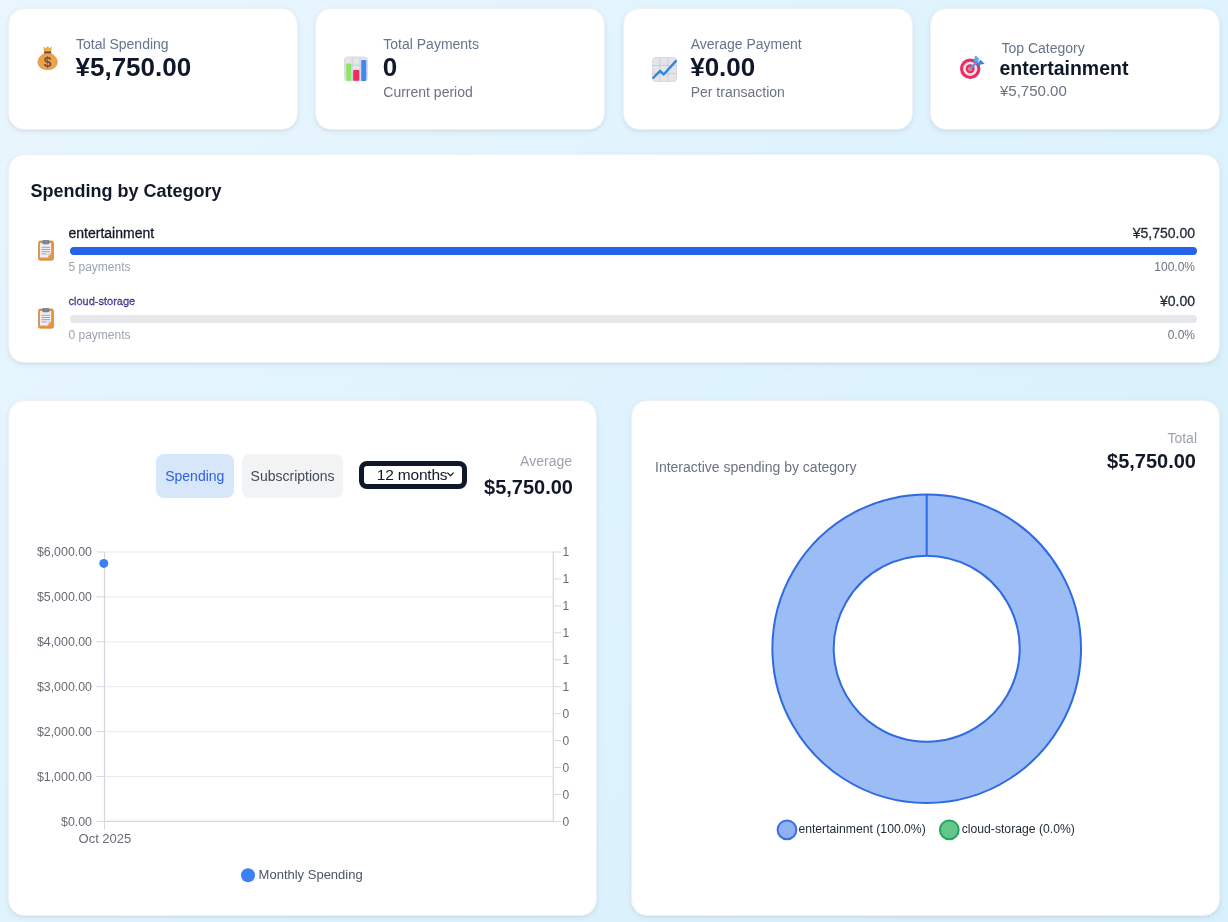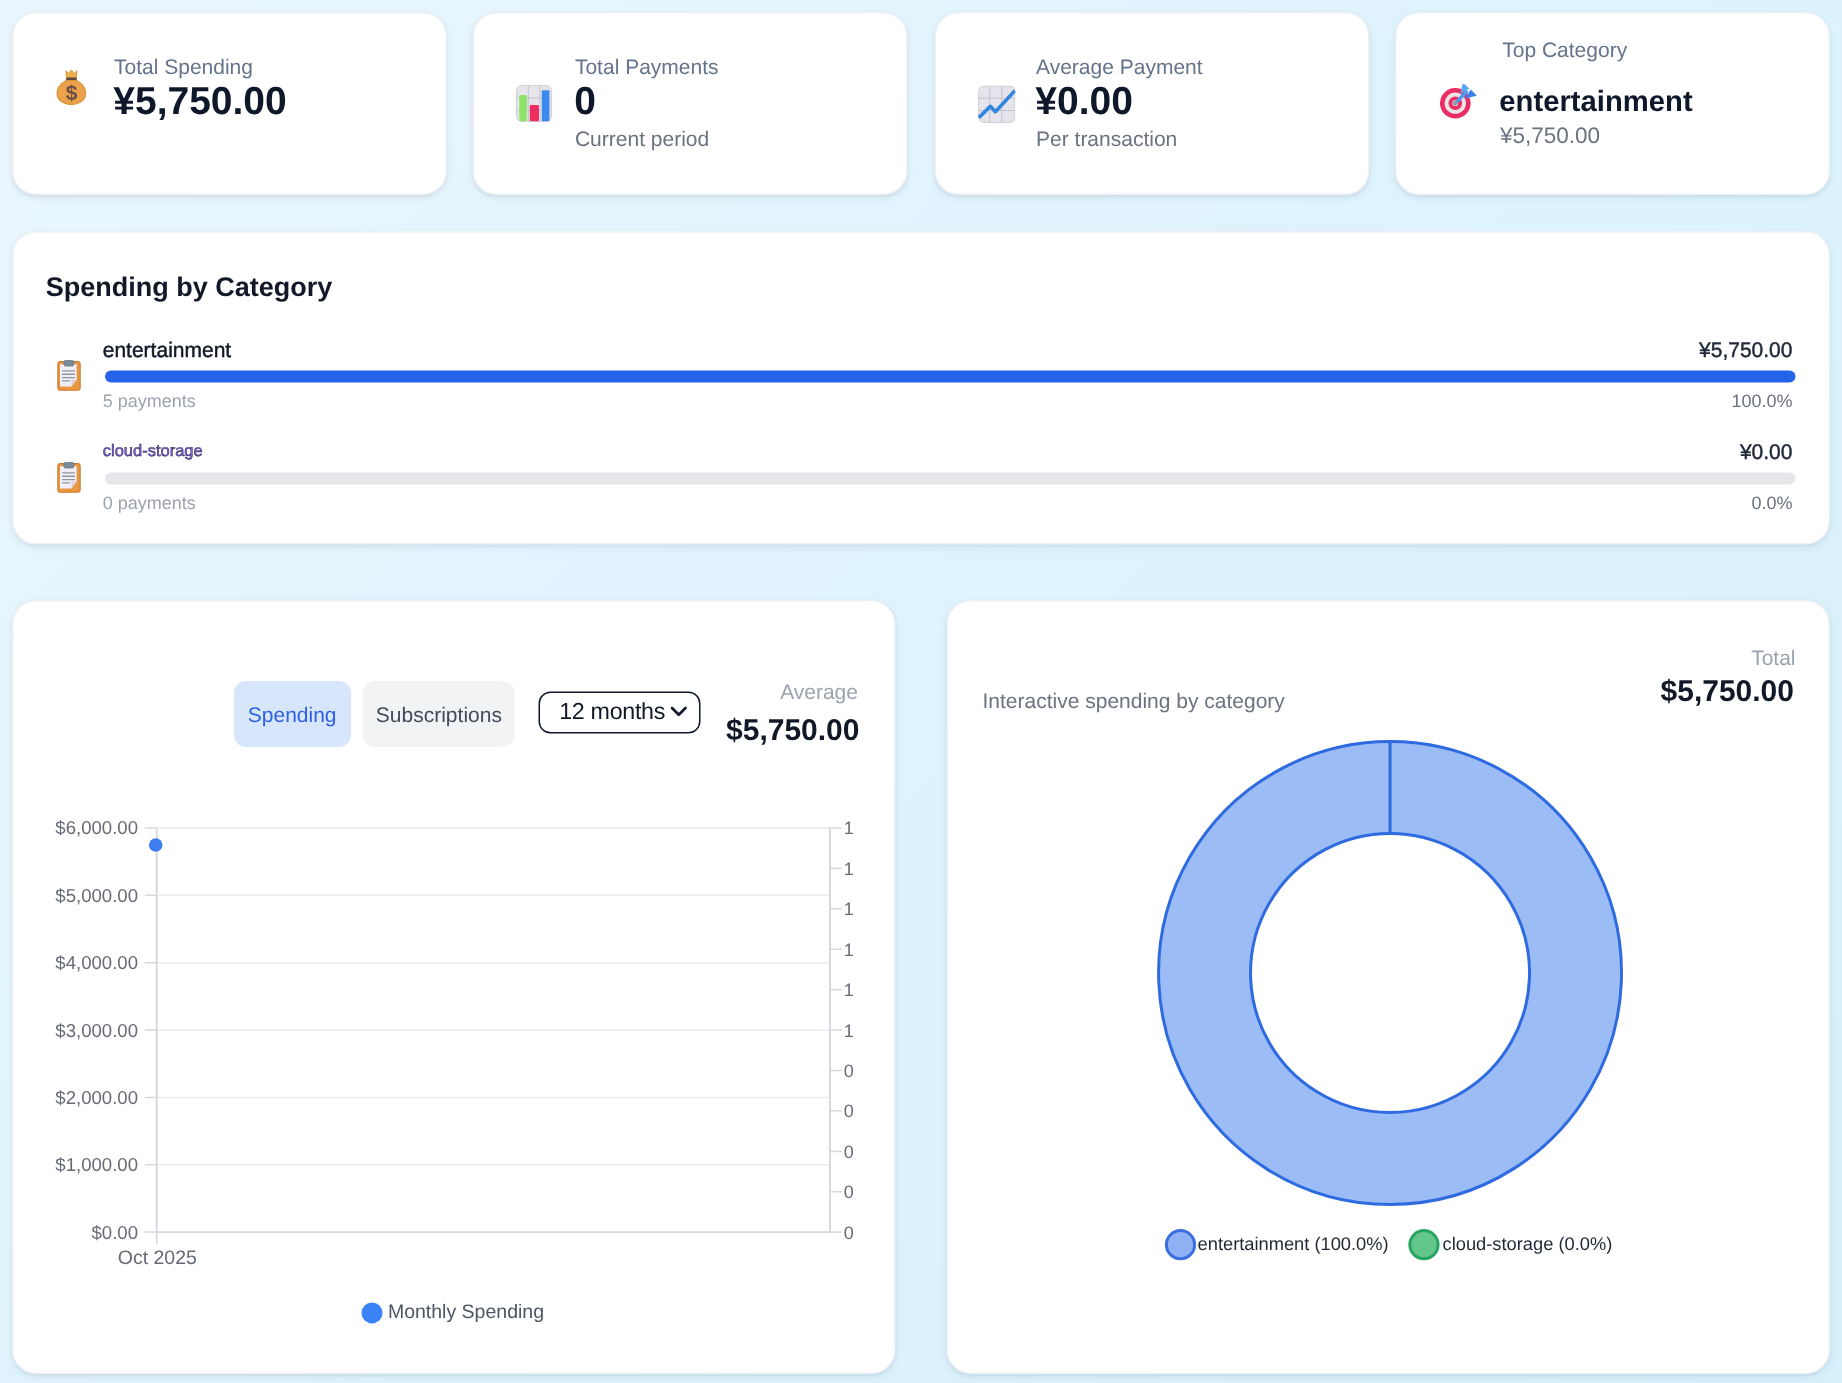--- a/index.html
+++ b/index.html
@@ -72,21 +72,21 @@
   <svg class="abs" style="left:28px;top:47px" width="26" height="25" viewBox="0 0 26 25">
     <circle cx="11.2" cy="12.8" r="10.2" fill="#ea2e63"></circle>
     <circle cx="11.2" cy="12.8" r="7.1" fill="#e9e4e6"></circle>
     <circle cx="11.2" cy="12.8" r="4.5" fill="#ea2e63"></circle>
     <circle cx="11.2" cy="12.8" r="1.9" fill="#e9e4e6"></circle>
     <path d="M11.0 13.0 L18.6 5.4" stroke="#4f9bf0" stroke-width="2.4" stroke-linecap="round"></path>
     <circle cx="11.2" cy="12.9" r="1.4" fill="#8f969e"></circle>
     <path d="M14.6 6.5 L16.2 -1.0 L20.6 3.2 Z" fill="#5aa6f6"></path>
     <path d="M17.5 9.6 L25.6 7.8 L21.5 3.7 Z" fill="#3b82ec"></path>
   </svg>
-  <div class="abs lbl" style="left:70.5px;top:14px">Top Category</div>
+  <div class="abs lbl" style="left:70.5px;top:29px">Top Category</div>
   <div class="abs" style="left:68.5px;top:46px;font-size:19.5px;line-height:26px;font-weight:700;color:#0f172a">entertainment</div>
   <div class="abs" style="left:69px;top:72px;font-size:15px;line-height:20px;color:#6b7280">¥5,750.00</div>
 </div>
 
 <div class="card" style="left:8px;top:154px;width:1212px;height:208.5px">
   <div class="abs" style="left:21.5px;top:22px;font-size:18px;line-height:28px;font-weight:600;color:#111827">Spending by Category</div>
 
     <svg class="abs" style="left:28.5px;top:84.5px" width="16" height="21" viewBox="0 0 16 21">
     <rect x="0.55" y="1.05" width="14.9" height="19.1" rx="1.6" fill="#e8963f" stroke="#c87b2e" stroke-width="0.7"></rect>
     <path d="M2.0 2.9 H13.1 V13.0 L9.6 17.6 H2.0 Z" fill="#f2eef6"></path>
@@ -122,21 +122,21 @@
   <div class="abs" style="left:61px;top:160px;width:1127px;height:8px;border-radius:4px;background:#e5e7eb"></div>
   <div class="abs" style="left:59.5px;top:172px;font-size:12px;line-height:16px;color:#9ca3af">0 payments</div>
   <div class="abs" style="right:24px;top:172px;font-size:12px;line-height:16px;color:#6b7280">0.0%</div>
 </div>
 
 <div class="card" style="left:8px;top:400px;width:589px;height:515.5px">
 
   <div class="abs" style="left:147px;top:53px;width:77.6px;height:43.5px;border-radius:8px;background:#d7e6fb;color:#2f62e3;font-size:14px;font-weight:500;display:flex;align-items:center;justify-content:center">Spending</div>
   <div class="abs" style="left:232.8px;top:53px;width:101.6px;height:43.5px;border-radius:8px;background:#f2f3f4;color:#414b5a;font-size:14px;font-weight:500;display:flex;align-items:center;justify-content:center">Subscriptions</div>
 
-  <div class="abs" style="left:349.8px;top:59.5px;width:108.6px;height:28px;border-radius:8px;border:1px solid #0f172a;background:#fff;display:flex;align-items:center;padding:0 8px 0 13px;justify-content:space-between">
+  <div class="abs" style="left:349.8px;top:59.5px;width:108.6px;height:28px;border-radius:8px;border:5px solid #0f172a;background:#fff;display:flex;align-items:center;padding:0 8px 0 13px;justify-content:space-between">
     <span style="font-size:15.5px;color:#111827;white-space:nowrap;letter-spacing:-0.2px">12 months</span>
     <svg width="11" height="7" viewBox="0 0 11 7">
         <path d="M1 1l4.5 4.5L10 1" fill="none" stroke="#111827" stroke-width="1.8" stroke-linecap="round" stroke-linejoin="round"></path>
       </svg>
   </div>
 
   <div class="abs" style="right:24px;top:50.4px;font-size:14px;line-height:20px;color:#9ca3af;text-align:right">Average</div>
   <div class="abs" style="right:23px;top:72.3px;font-size:20px;line-height:28px;font-weight:700;color:#111827;text-align:right">$5,750.00</div>
 
   <svg class="abs" id="trendchart" style="left:0;top:0" width="589" height="515" viewBox="0 0 589 515">

